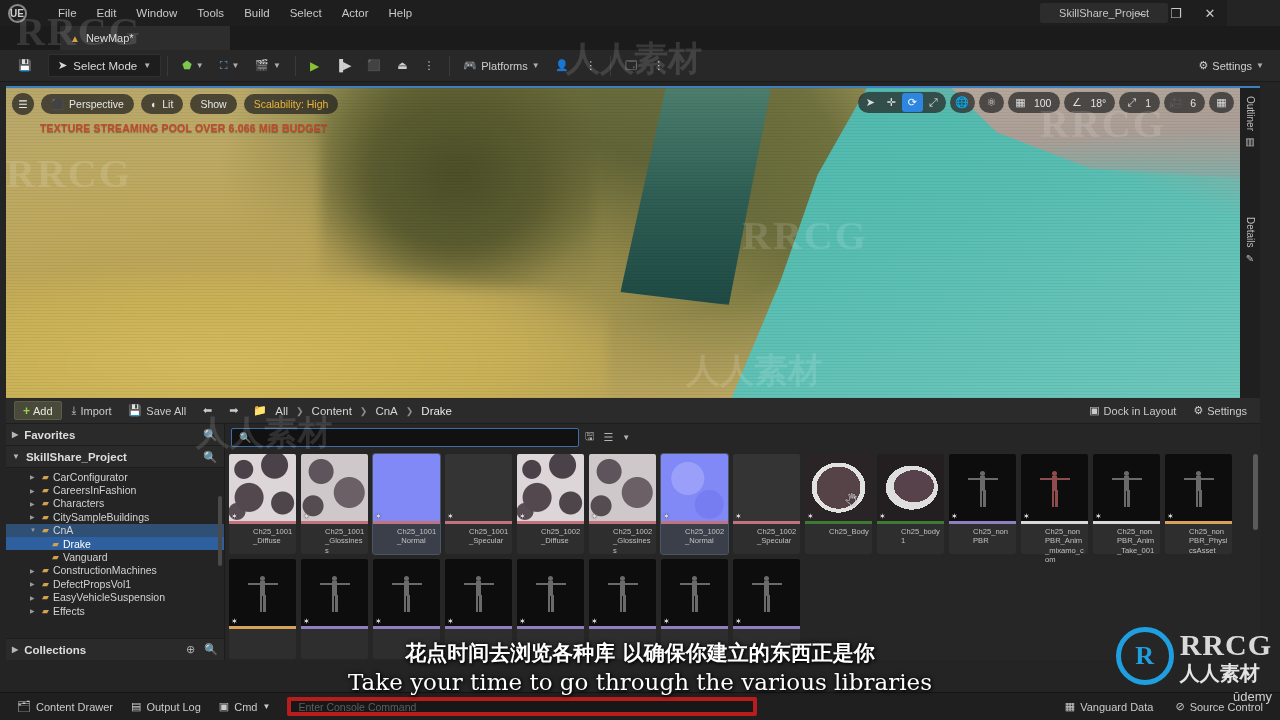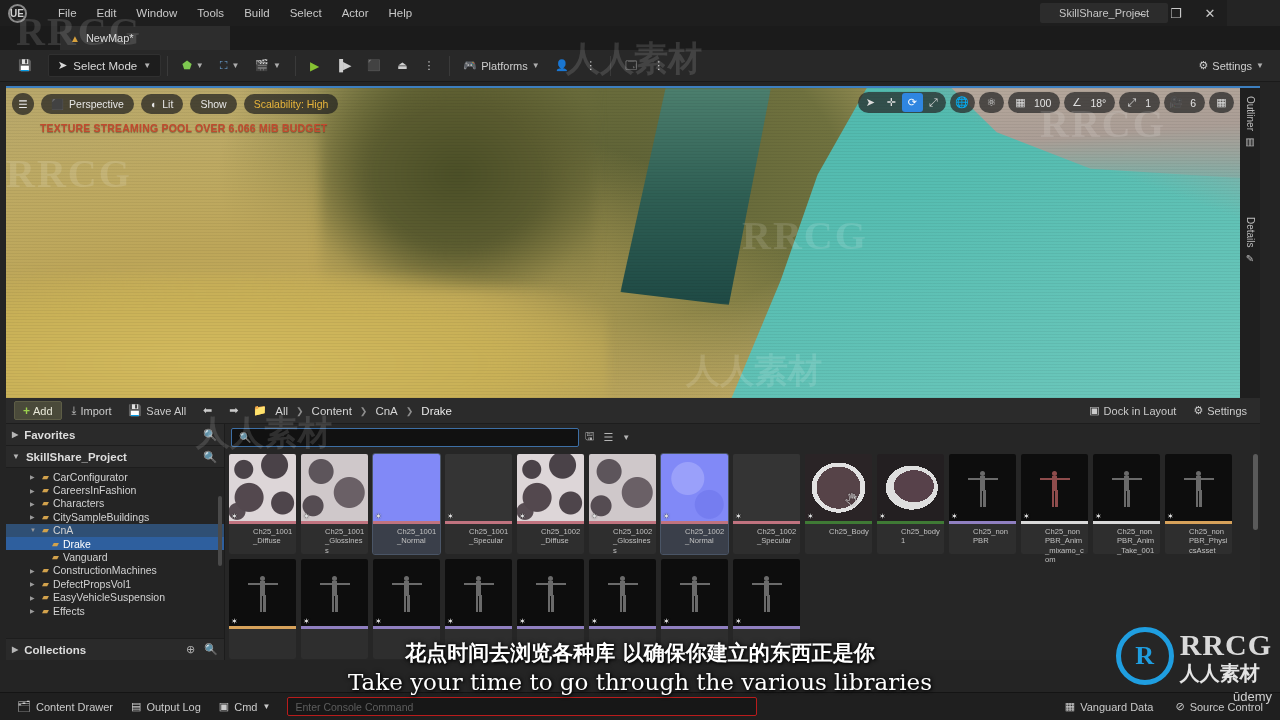--- a/index.html
+++ b/index.html
@@ -312,21 +312,21 @@
   .statusbar {
     position: absolute; bottom: 0; left: 0; width: 1280px; height: 28px;
     background: #1f1f1f; display: flex; align-items: center; padding: 0 8px;
     border-top: 1px solid #141414;
   }
   .sb-btn {
     display: flex; align-items: center; gap: 5px; font-size: 11px; color: #cacaca;
     padding: 0 9px; height: 22px; border-radius: 2px;
   }
   .console {
-    flex: 1; max-width: 470px; height: 19px; background: #171717; border: 1px solid #b91c1c;
+    flex: 1; max-width: 470px; height: 19px; background: #171717; border: 4px solid #b91c1c;
     margin-left: 8px; display: flex; align-items: center; padding: 0 7px;
     font-size: 10.5px; color: #5d5d5d; border-radius: 2px;
   }
   .sb-right { margin-left: auto; display: flex; align-items: center; gap: 4px; }
 
   
   .subs {
     position: absolute; left: 0; bottom: 22px; width: 1280px; text-align: center;
     z-index: 40; pointer-events: none;
   }

